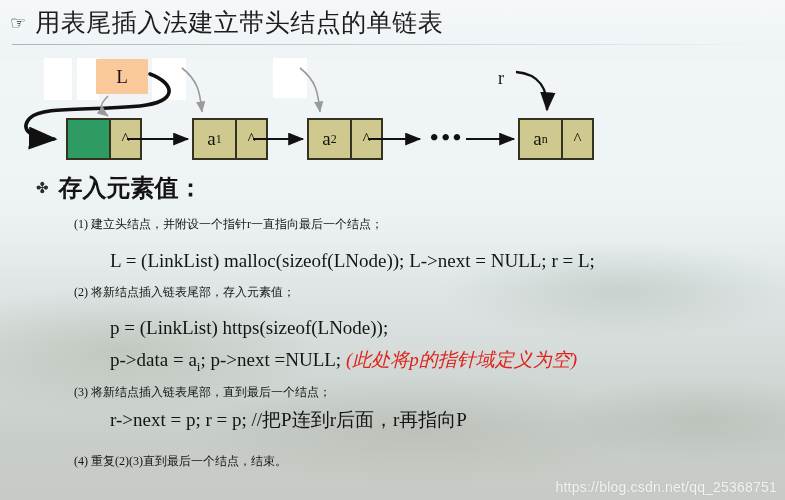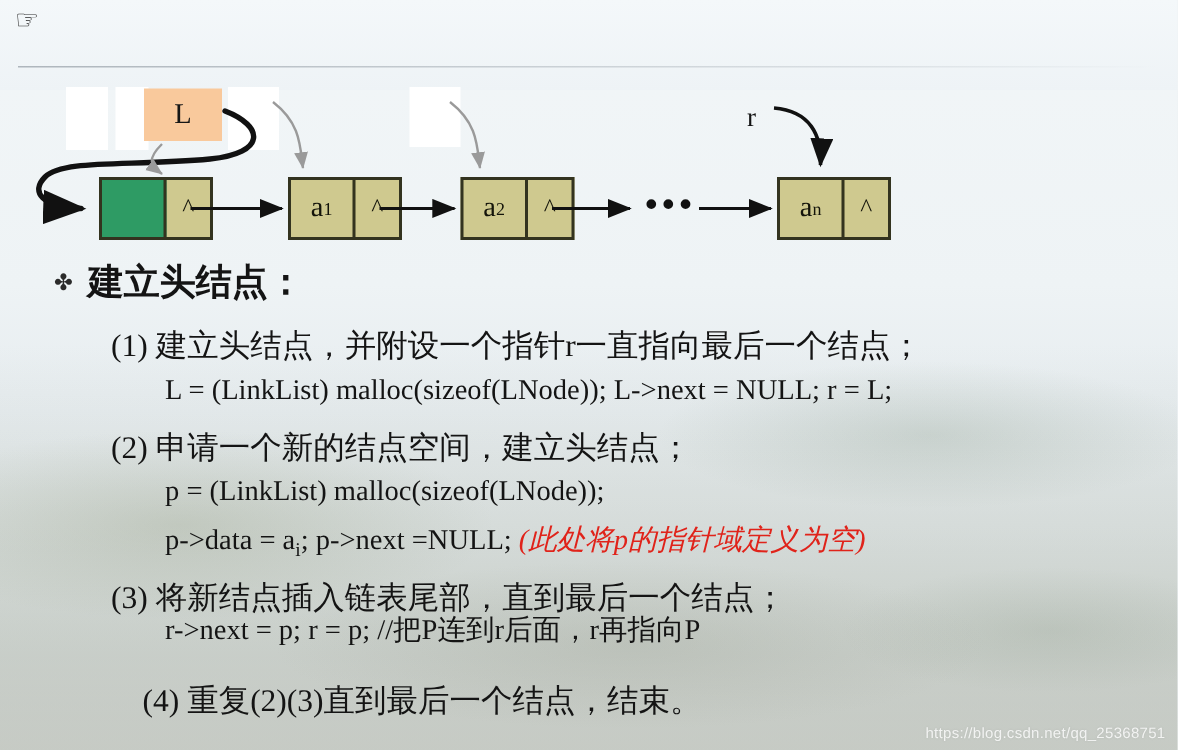--- a/index.html
+++ b/index.html
@@ -159,50 +159,51 @@
     font-size: 15px;
     color: #2b2b2b;
   }
   .steps-head .text {
     font-size: 24px;
     color: #141414;
     font-weight: bold;
   }
   .line {
     position: absolute;
-    font-size: 21px;
+    font-size: 12px;
     color: #141414;
     white-space: nowrap;
   }
   .line.code {
     font-size: 19px;
   }
   .line sub { font-size: 13px; }
   .red { color: #e0231a; font-style: italic; }
 
   #watermark {
     position: absolute;
     right: 8px; bottom: 5px;
-    font-size: 10px;
+    font-size: 14px;
     color: rgba(255,255,255,0.82);
     font-family: "Liberation Sans", sans-serif;
     letter-spacing: 0.2px;
     text-shadow: 0 0 1px rgba(160,165,160,0.5);
   }
 </style>
 </head>
 <body>
 
 <div id="slide">
 
   <div id="top-sheen"></div>
   <div id="photo-wash"></div>
 
   <div id="title-row">
     <span id="title-bullet">☞</span>
+    <span id="title-text">用表尾插入法建立带头结点的单链表</span>
   </div>
   <div id="title-rule"></div>
 
   <div id="diagram">
 
     <div class="white-patch" style="left:44px; top:8px; width:28px; height:42px;"></div>
     <div class="white-patch" style="left:77px; top:8px; width:22px; height:42px;"></div>
     <div class="white-patch" style="left:152px; top:8px; width:34px; height:42px;"></div>
     <div class="white-patch" style="left:273px; top:8px; width:34px; height:40px;"></div>
 
@@ -260,44 +261,44 @@
       <line x1="466" y1="89" x2="514" y2="89" stroke="#111111" stroke-width="2" marker-end="url(#ah)"></line>
 
       <path d="M516,22 C540,24 548,40 547,60" stroke="#111111" stroke-width="2.4" fill="none" marker-end="url(#ah)"></path>
     </svg>
   </div>
 
   <div id="body">
 
     <div class="steps-head">
       <span class="bullet">✤</span>
-      <span class="text">建立头结点：</span>
+      <span class="text">存入元素值：</span>
     </div>
 
     <div class="line" style="left:74px; top:44px;">
       <span>(1)</span>
       <span>建立头结点，并附设一个指针r一直指向最后一个结点；</span>
     </div>
     <div class="line code" style="left:110px; top:78px;">L = (LinkList) malloc(sizeof(LNode)); L-&gt;next = NULL; r = L;</div>
 
     <div class="line" style="left:74px; top:112px;">
       <span>(2)</span>
-      <span>申请一个新的结点空间，建立头结点；</span>
-    </div>
-    <div class="line code" style="left:110px; top:145px;">p = (LinkList) malloc(sizeof(LNode));</div>
+      <span>将新结点插入链表尾部，存入元素值；</span>
+    </div>
+    <div class="line code" style="left:110px; top:145px;">p = (LinkList) https(sizeof(LNode));</div>
     <div class="line code" style="left:110px; top:175px;">
       <span>p-&gt;data = a</span><sub>i</sub><span>; p-&gt;next =NULL; </span><span class="red">(此处将p的指针域定义为空)</span>
     </div>
 
     <div class="line" style="left:74px; top:212px;">
       <span>(3)</span>
       <span>将新结点插入链表尾部，直到最后一个结点；</span>
     </div>
     <div class="line code" style="left:110px; top:235px;">r-&gt;next = p; r = p; //把P连到r后面，r再指向P</div>
 
-    <div class="line" style="left:74px; top:281px;margin-left:21px;">
+    <div class="line" style="left:74px; top:281px;">
       <span>(4)</span>
       <span>重复(2)(3)直到最后一个结点，结束。</span>
     </div>
   </div>
 
   <div id="watermark">https://blog.csdn.net/qq_25368751</div>
 </div>
 
 </body></html>

